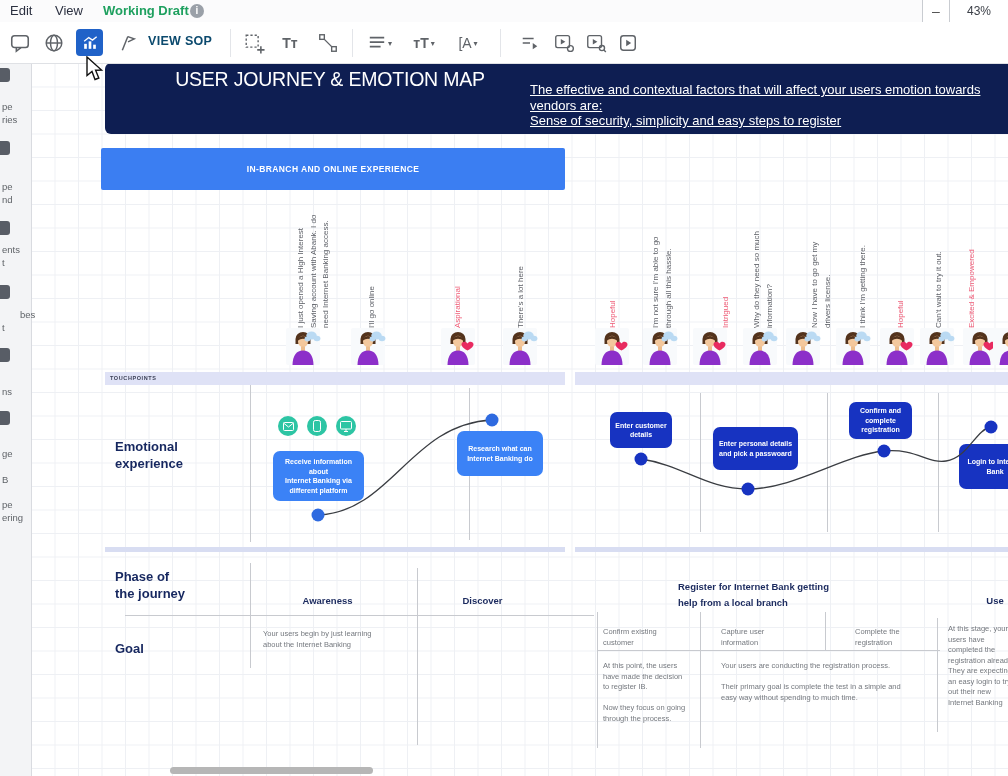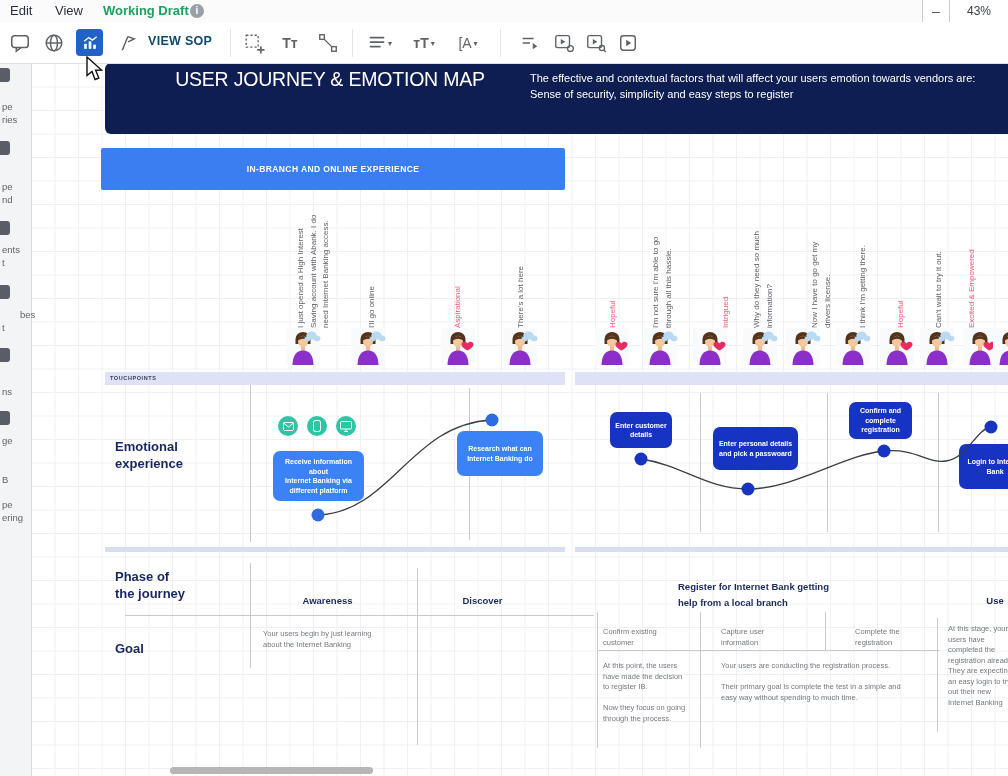--- a/index.html
+++ b/index.html
@@ -29,21 +29,21 @@
   .frag{position:absolute;left:2px;font-size:9.5px;color:#5f6368;white-space:nowrap;}
   .fragicon{position:absolute;left:-4px;width:14px;height:14px;background:#585d66;border-radius:3px;}
 
   
   .canvas{position:absolute;left:31px;top:63px;width:977px;height:713px;background-color:#fff;
     background-image:linear-gradient(#eef0f4 1px,transparent 1px),linear-gradient(90deg,#eef0f4 1px,transparent 1px);
     background-size:23.5px 23.5px;z-index:1;}
 
   .hdr{position:absolute;left:105px;top:63px;width:915px;height:71px;background:#0e1e52;border-radius:6px;z-index:5;}
   .hdrtitle{position:absolute;left:170px;top:68px;width:320px;font-size:19.5px;font-weight:500;color:#fff;letter-spacing:-.2px;z-index:6;text-align:center;}
-  .hdrdesc{position:absolute;left:530px;top:71px;width:474px;font-size:11px;line-height:15.5px;color:#fff;z-index:6;white-space:pre-line;}
+  .hdrdesc{position:absolute;left:530px;top:82px;width:474px;font-size:13px;line-height:15.5px;color:#fff;z-index:6;white-space:pre-line;text-decoration:underline;}
 
   .banner{position:absolute;top:148px;height:42px;display:flex;align-items:center;justify-content:center;color:#fff;font-weight:bold;font-size:8.5px;letter-spacing:.4px;z-index:5;border-radius:2px;}
   .banner1{left:101px;width:464px;background:#3b7ef2;}
   .banner2{left:575px;width:433px;background:#1a1ab5;}
 
   .quote{position:absolute;transform-origin:0 0;transform:rotate(-90deg);font-size:8px;line-height:12.5px;white-space:pre;color:#5c5f66;z-index:6;}
   .quote.pink{color:#ee5b76;}
 
   .avatar{position:absolute;top:328px;width:34px;height:37px;background:#f8fafc;border-radius:2px;z-index:6;}
   .avatar svg{overflow:visible;}
@@ -193,21 +193,21 @@
         <div class="fragicon" style="top: 348px;"></div>
         <span class="frag" style="top: 38px;">pe</span>
         <span class="frag" style="top: 51px;">ries</span>
         <span class="frag" style="top: 118px;">pe</span>
         <span class="frag" style="top: 131px;">nd</span>
         <span class="frag" style="top: 181px;">ents</span>
         <span class="frag" style="top: 194px;">t</span>
         <span class="frag" style="top: 246px; padding-left: 18px;">bes</span>
         <span class="frag" style="top: 259px;">t</span>
         <span class="frag" style="top: 323px;">ns</span>
-        <span class="frag" style="top: 372px;">ge</span>
+        <span class="frag" style="top: 385px;">ge</span>
         <span class="frag" style="top: 411px;">B</span>
         <span class="frag" style="top: 436px;">pe</span>
         <span class="frag" style="top: 449px;">ering</span>
       </div>
     </div>
 
   <div class="hdr"></div>
   <div class="hdrtitle">USER JOURNEY &amp; EMOTION MAP</div>
   <div class="hdrdesc">The effective and contextual factors that will affect your users emotion towards vendors are:
 Sense of security, simplicity and easy steps to register</div>

